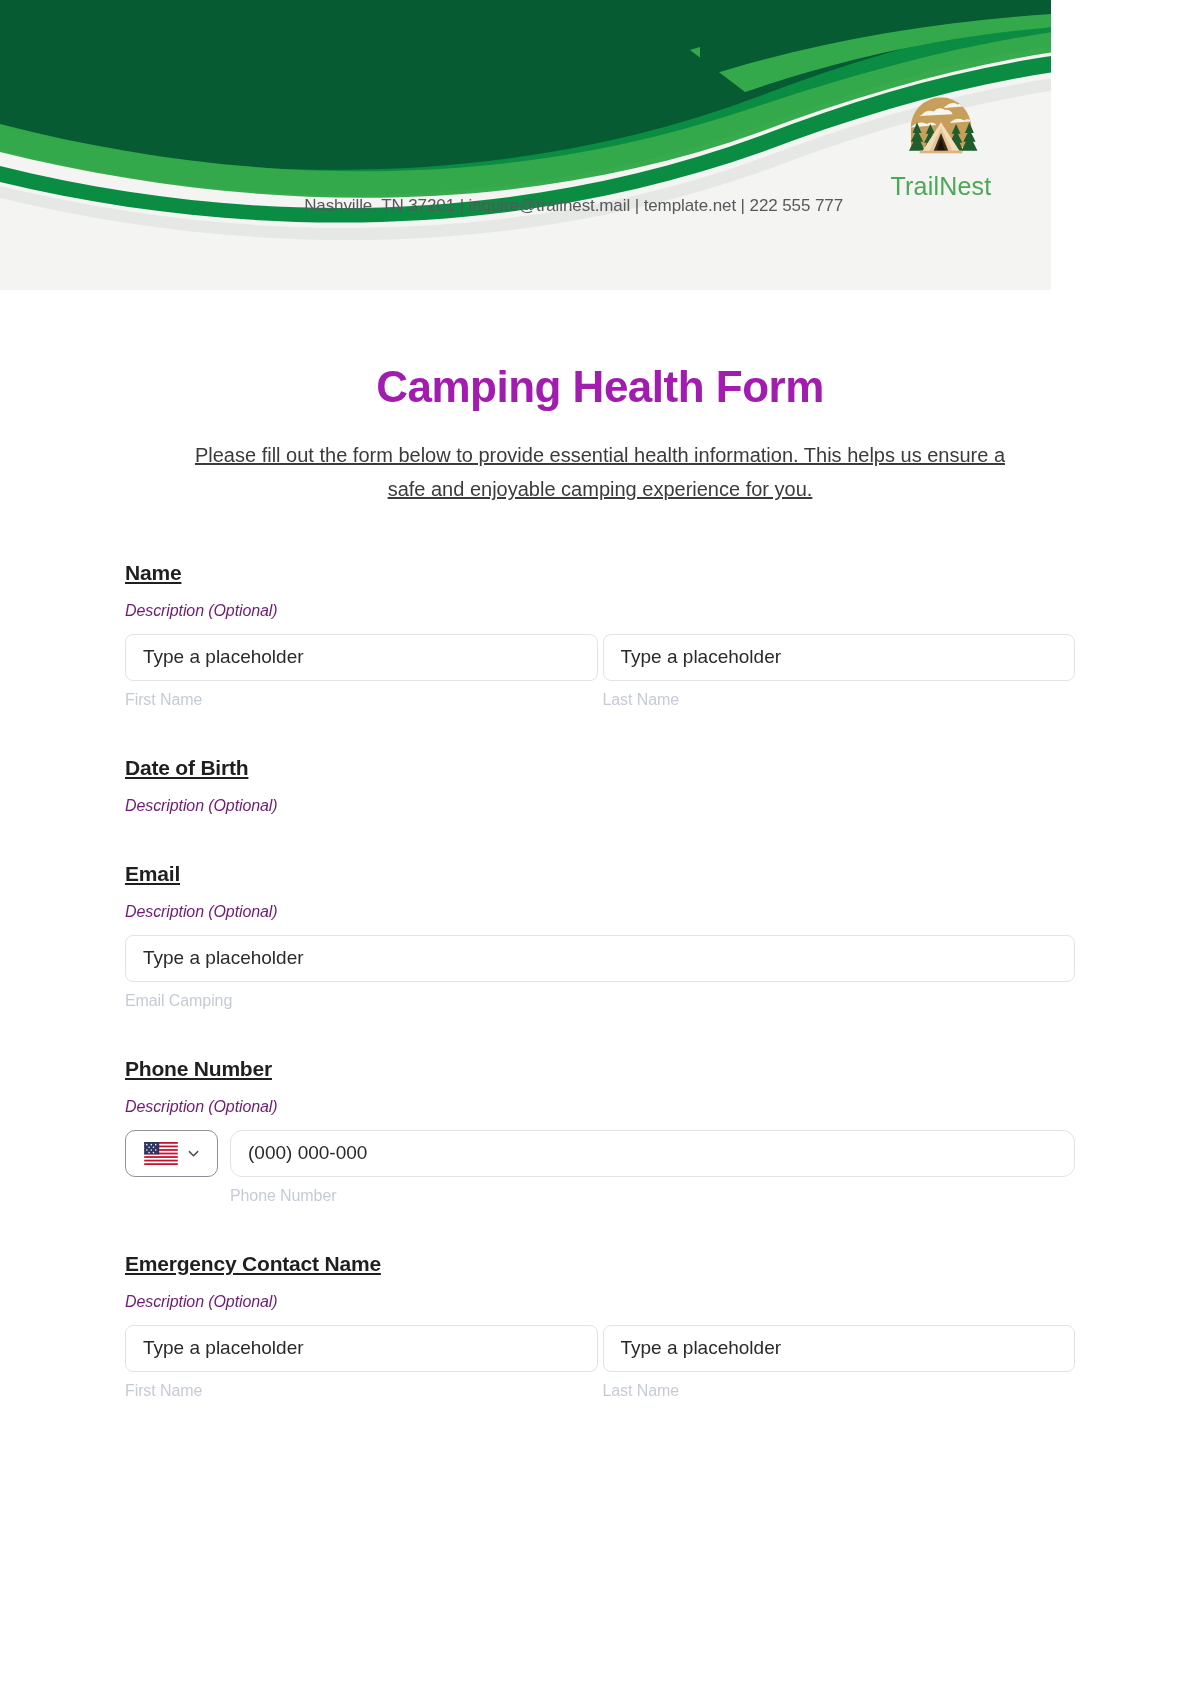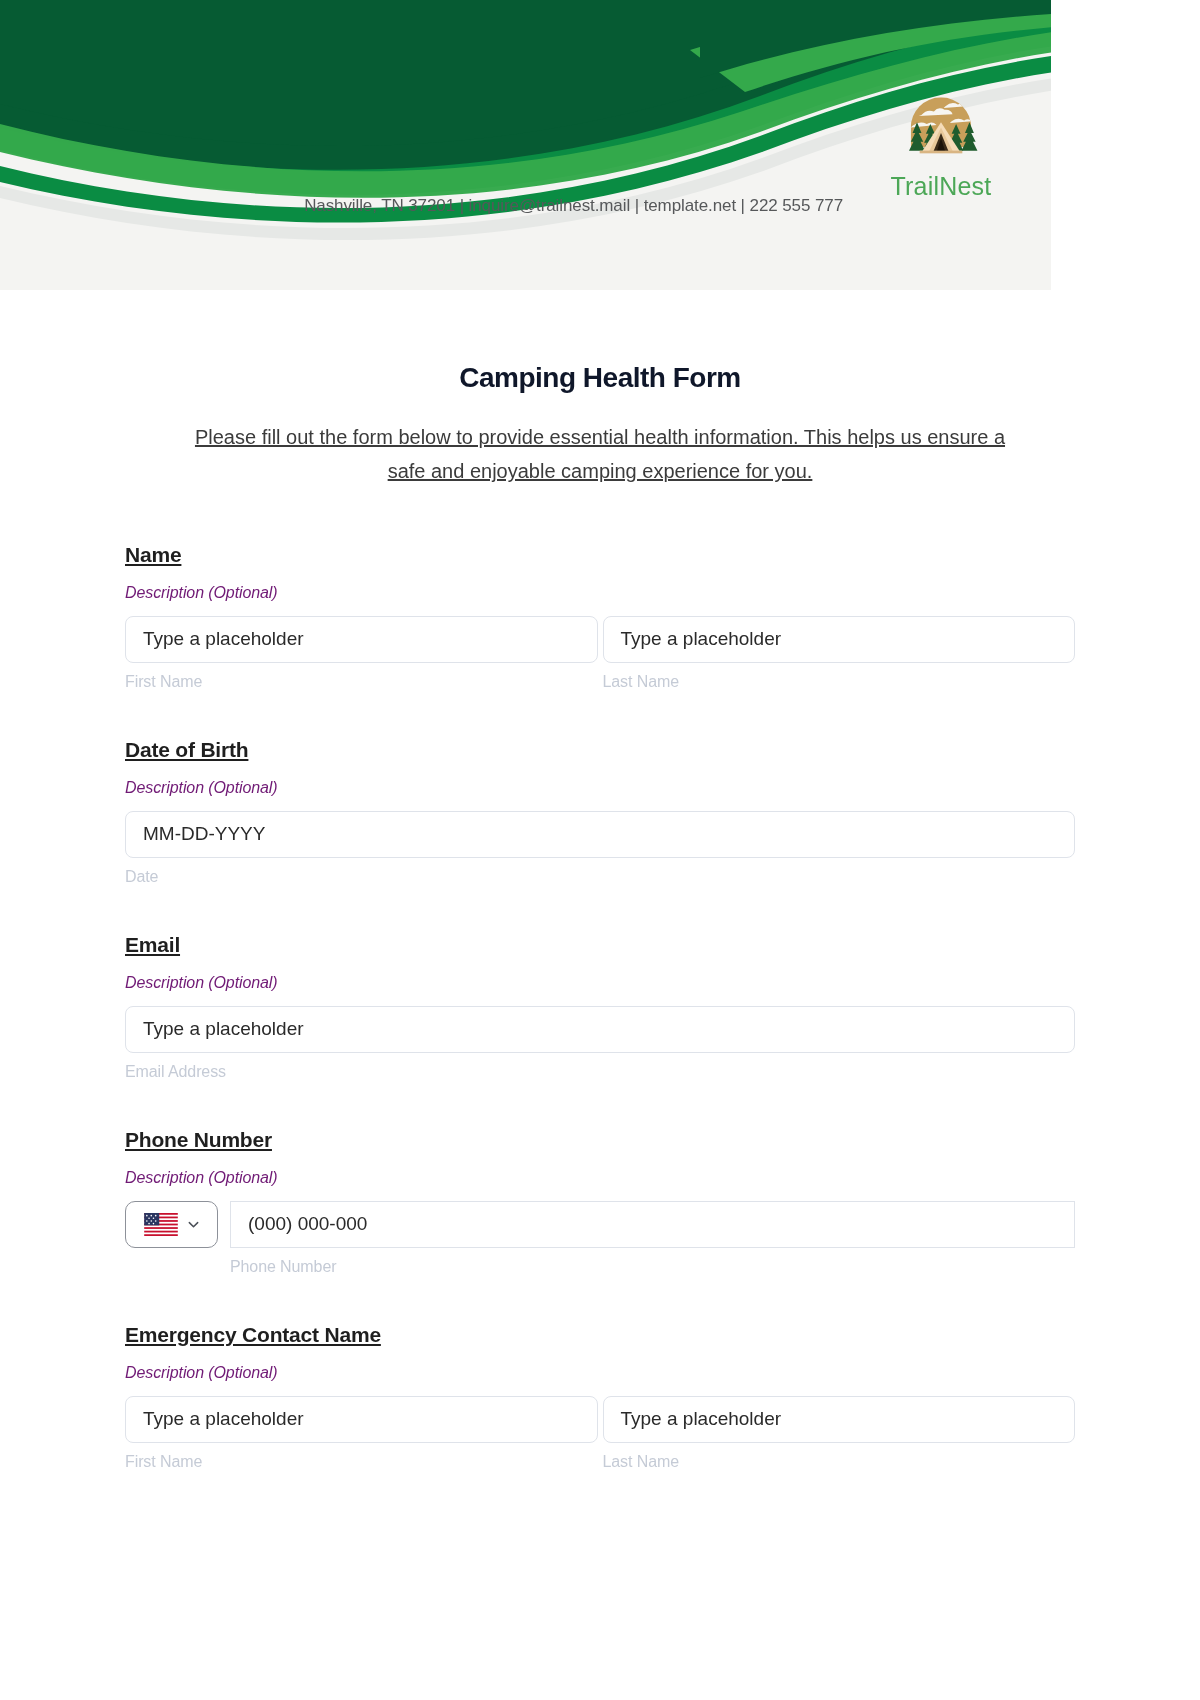--- a/index.html
+++ b/index.html
@@ -70,23 +70,23 @@
   }
 
   
   .content {
     position: relative;
     padding: 0 125px;
   }
 
   .form-title {
     text-align: center;
-    font-size: 28px;
+    font-size: 44px;
     font-weight: bold;
-    color: #0f172a;
+    color: #a21caf;
     letter-spacing: -0.5px;
     margin-top: 72px;
   }
   .form-subtitle {
     text-align: center;
     font-size: 20px;
     color: #3b3b3b;
     line-height: 1.72;
     margin: 26px auto 0;
     width: 830px;
@@ -163,21 +163,21 @@
   }
   .chev {
     width: 13px;
     height: 13px;
     display: block;
   }
   .phone-input {
     flex: 1 1 auto;
     height: 47px;
     border: 1px solid #dfe3ea;
-    border-radius: 0;
+    border-radius: 12px;
     background: #ffffff;
     display: flex;
     align-items: center;
     padding: 0 17px;
     font-size: 19px;
     color: #2a2a2a;
   }
   .phone-sub {
     margin-left: 105px;
   }
@@ -266,35 +266,29 @@
         <div class="col">
           <div class="txt-input">Type a placeholder</div>
           <div class="sub-label">Last Name</div>
         </div>
       </div>
     </div>
 
     <div class="field-group">
       <div class="field-label">Date of Birth</div>
       <div class="field-desc">Description (Optional)</div>
-      <div class="row">
-        <div class="col">
-          <div class="txt-input">MM-DD-YYYY</div>
-          <div class="sub-label">Date</div>
-        </div>
-      </div>
     </div>
 
     <div class="field-group">
       <div class="field-label">Email</div>
       <div class="field-desc">Description (Optional)</div>
       <div class="row">
         <div class="col">
           <div class="txt-input">Type a placeholder</div>
-          <div class="sub-label">Email Address</div>
+          <div class="sub-label">Email Camping</div>
         </div>
       </div>
     </div>
 
     <div class="field-group">
       <div class="field-label">Phone Number</div>
       <div class="field-desc">Description (Optional)</div>
       <div class="phone-row">
         <div class="flag-select">
           <svg class="flag-glyph" viewBox="0 0 38 26">

